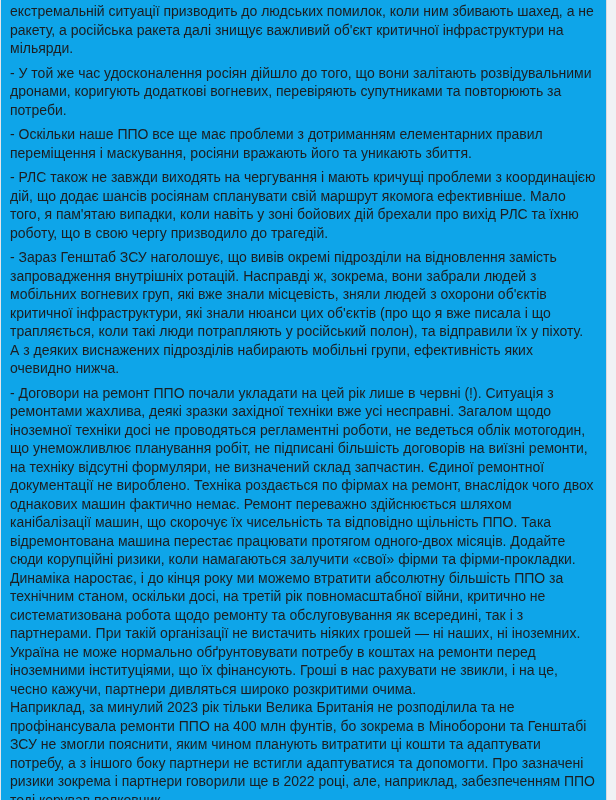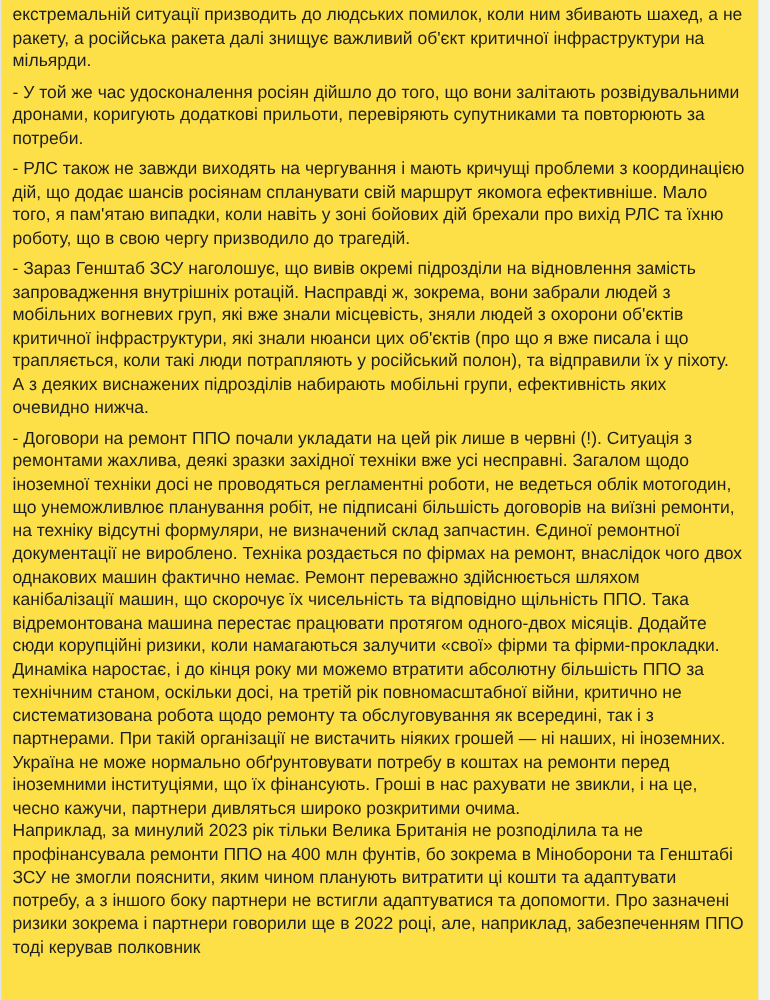--- a/index.html
+++ b/index.html
@@ -13,21 +13,21 @@
     background: #f0f2f5;
     font-family: "Liberation Sans", "DejaVu Sans", sans-serif;
   }
   .post-card {
     box-sizing: border-box;
     position: absolute;
     left: 0;
     top: 0;
     width: 607px;
     height: 800px;
-    background: #fde047;
+    background: #0ea5e9;
     border-left: 1px solid #e4e6eb;
     border-right: 1px solid #d8dadf;
     padding: 2px 10px 0 9px;
     overflow: hidden;
   }
   .page-gutter {
     position: absolute;
     right: 0;
     top: 0;
     width: 9px;
@@ -49,21 +49,22 @@
   .post-text p.flush {
     margin-top: 0;
   }
 </style>
 </head>
 <body>
 
 <article class="post-card">
   <div class="post-text">
     <p>екстремальній ситуації призводить до людських помилок, коли ним збивають шахед, а не ракету, а російська ракета далі знищує важливий об'єкт критичної інфраструктури на мільярди.</p>
-    <p>- У той же час удосконалення росіян дійшло до того, що вони залітають розвідувальними дронами, коригують додаткові прильоти, перевіряють супутниками та повторюють за потреби.</p>
+    <p>- У той же час удосконалення росіян дійшло до того, що вони залітають розвідувальними дронами, коригують додаткові вогневих, перевіряють супутниками та повторюють за потреби.</p>
+    <p>- Оскільки наше ППО все ще має проблеми з дотриманням елементарних правил переміщення і маскування, росіяни вражають його та уникають збиття.</p>
     <p>- РЛС також не завжди виходять на чергування і мають кричущі проблеми з координацією дій, що додає шансів росіянам спланувати свій маршрут якомога ефективніше. Мало того, я пам'ятаю випадки, коли навіть у зоні бойових дій брехали про вихід РЛС та їхню роботу, що в свою чергу призводило до трагедій.</p>
     <p>- Зараз Генштаб ЗСУ наголошує, що вивів окремі підрозділи на відновлення замість запровадження внутрішніх ротацій. Насправді ж, зокрема, вони забрали людей з мобільних вогневих груп, які вже знали місцевість, зняли людей з охорони об'єктів критичної інфраструктури, які знали нюанси цих об'єктів (про що я вже писала і що трапляється, коли такі люди потрапляють у російський полон), та відправили їх у піхоту. А з деяких виснажених підрозділів набирають мобільні групи, ефективність яких очевидно нижча.</p>
     <p>- Договори на ремонт ППО почали укладати на цей рік лише в червні (!). Ситуація з ремонтами жахлива, деякі зразки західної техніки вже усі несправні. Загалом щодо іноземної техніки досі не проводяться регламентні роботи, не ведеться облік мотогодин, що унеможливлює планування робіт, не підписані більшість договорів на виїзні ремонти, на техніку відсутні формуляри, не визначений склад запчастин. Єдиної ремонтної документації не вироблено. Техніка роздається по фірмах на ремонт, внаслідок чого двох однакових машин фактично немає. Ремонт переважно здійснюється шляхом канібалізації машин, що скорочує їх чисельність та відповідно щільність ППО. Така відремонтована машина перестає працювати протягом одного-двох місяців. Додайте сюди корупційні ризики, коли намагаються залучити «свої» фірми та фірми-прокладки. Динаміка наростає, і до кінця року ми можемо втратити абсолютну більшість ППО за технічним станом, оскільки досі, на третій рік повномасштабної війни, критично не систематизована робота щодо ремонту та обслуговування як всередині, так і з партнерами. При такій організації не вистачить ніяких грошей — ні наших, ні іноземних. Україна не може нормально обґрунтовувати потребу в коштах на ремонти перед іноземними інституціями, що їх фінансують. Гроші в нас рахувати не звикли, і на це, чесно кажучи, партнери дивляться широко розкритими очима.</p>
     <p class="flush">Наприклад, за минулий 2023 рік тільки Велика Британія не розподілила та не профінансувала ремонти ППО на 400 млн фунтів, бо зокрема в Міноборони та Генштабі ЗСУ не змогли пояснити, яким чином планують витратити ці кошти та адаптувати потребу, а з іншого боку партнери не встигли адаптуватися та допомогти. Про зазначені ризики зокрема і партнери говорили ще в 2022 році, але, наприклад, забезпеченням ППО тоді керував полковник</p>
 
   </div>
 </article>
 
 <div class="page-gutter"></div>
 

